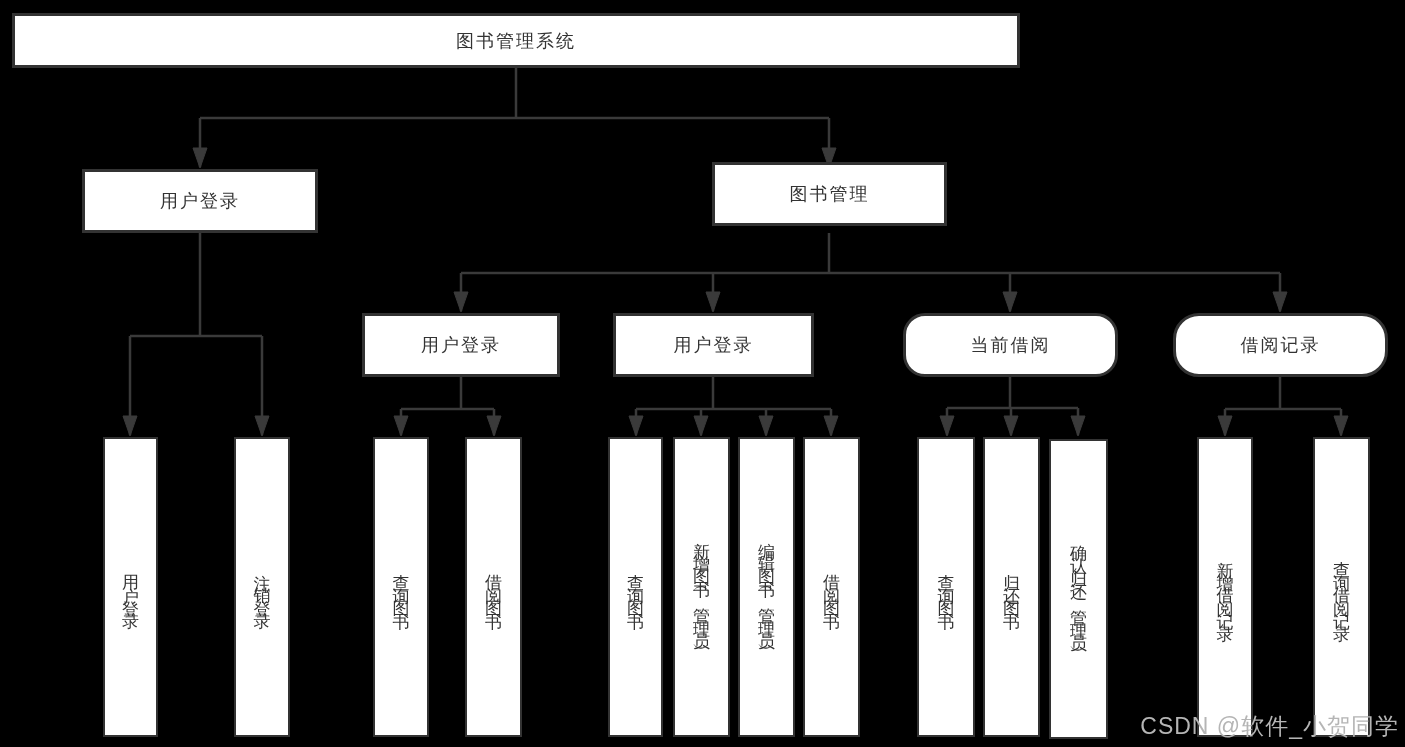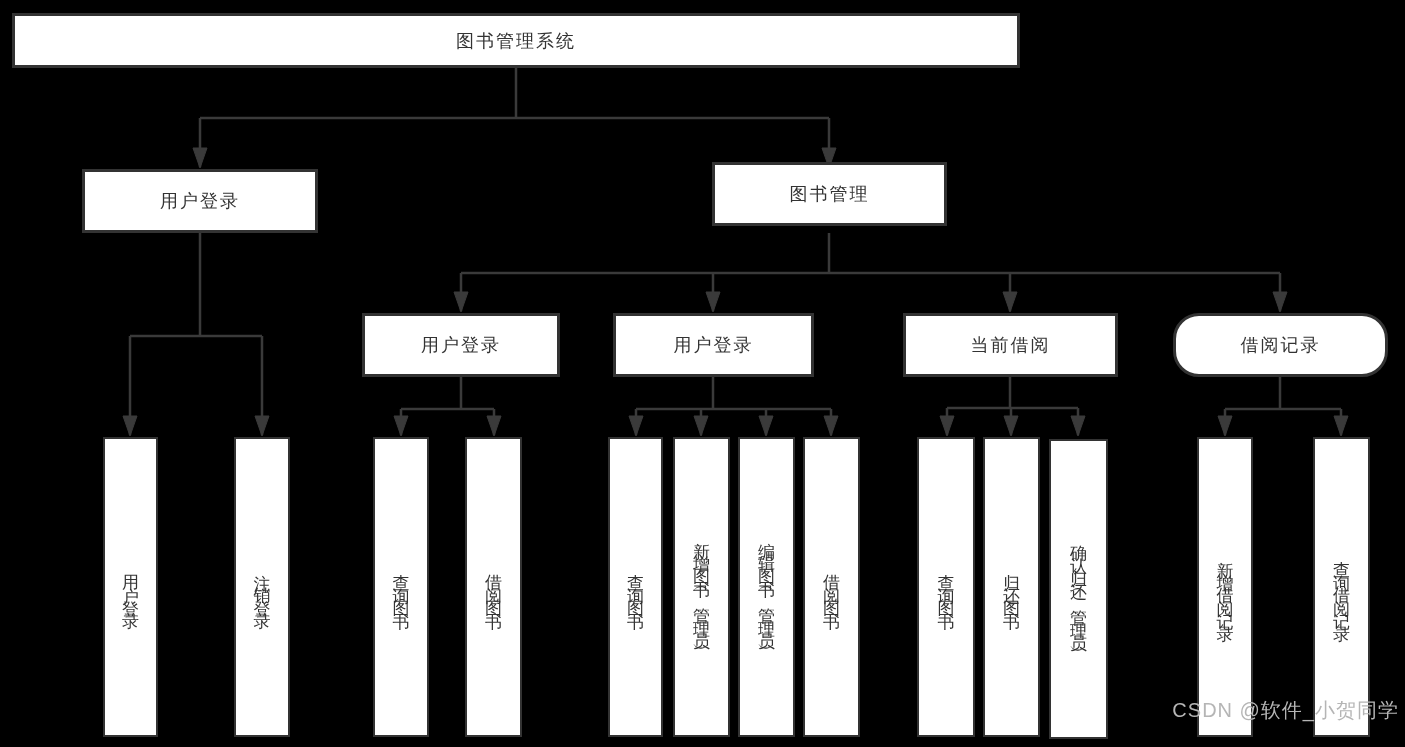--- a/index.html
+++ b/index.html
@@ -15,22 +15,22 @@
     display:flex; align-items:center; justify-content:center;
     font-size:18px; letter-spacing:2px; z-index:2;
   }
   .leaf { border-width:2.5px; }
   .leaf .vtxt {
     writing-mode:vertical-rl; text-orientation:mixed;
     font-size:17px; line-height:1; letter-spacing:13px;
     white-space:nowrap;
   }
   .wm {
-    position:absolute; right:6px; bottom:23px; z-index:5;
-    font-size:20px; color:#b5b5b5; letter-spacing:1px;
+    position:absolute; right:6px; bottom:5px; z-index:5;
+    font-size:23px; color:#b5b5b5; letter-spacing:1px;
   }
 </style>
 </head>
 <body>
 
 <div class="canvas">
 
   <svg class="wires" width="1405" height="747" viewBox="0 0 1405 747">
     <defs>
       <marker id="arrow" viewBox="0 0 22 16" markerWidth="22" markerHeight="16" refX="20" refY="8" orient="auto" markerUnits="userSpaceOnUse">
@@ -85,21 +85,21 @@
   <div class="box" style="left:712px; top:162px; width:235px; height:64px;">
     <span>图书管理</span>
   </div>
 
   <div class="box" style="left:362px; top:313px; width:198px; height:64px;">
     <span>用户登录</span>
   </div>
   <div class="box" style="left:613px; top:313px; width:201px; height:64px;">
     <span>用户登录</span>
   </div>
-  <div class="box" style="left:903px; top:313px; width:215px; height:64px;">
+  <div class="box" style="left:903px; top:313px; width:215px; height:64px;border-radius:22px;">
     <span>当前借阅</span>
   </div>
   <div class="box" style="left:1173px; top:313px; width:215px; height:64px;border-radius:26px;">
     <span>借阅记录</span>
   </div>
 
   <div class="box leaf" style="left:103px; top:437px; width:55px; height:300px;">
     <span class="vtxt">用户登录</span>
   </div>
   <div class="box leaf" style="left:234px; top:437px; width:56px; height:300px;">

